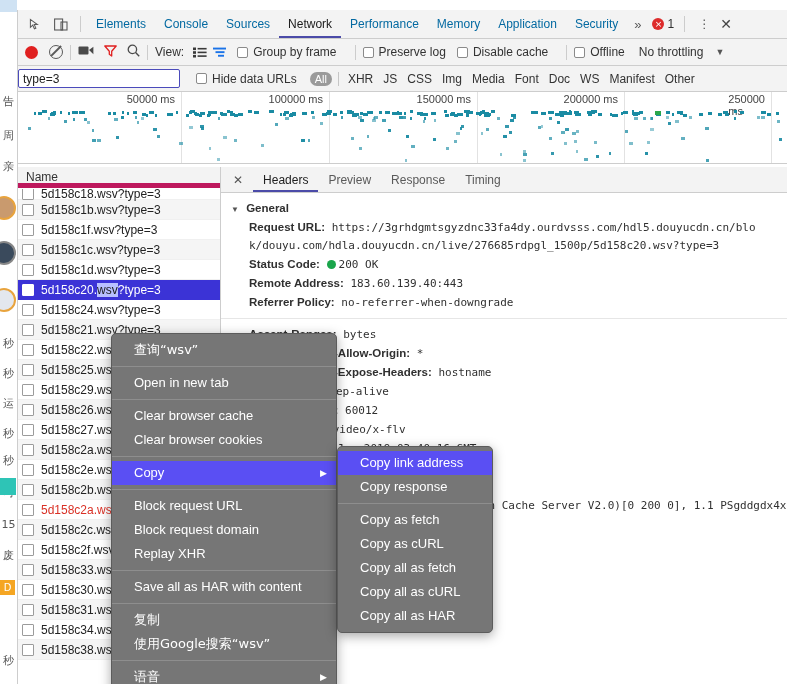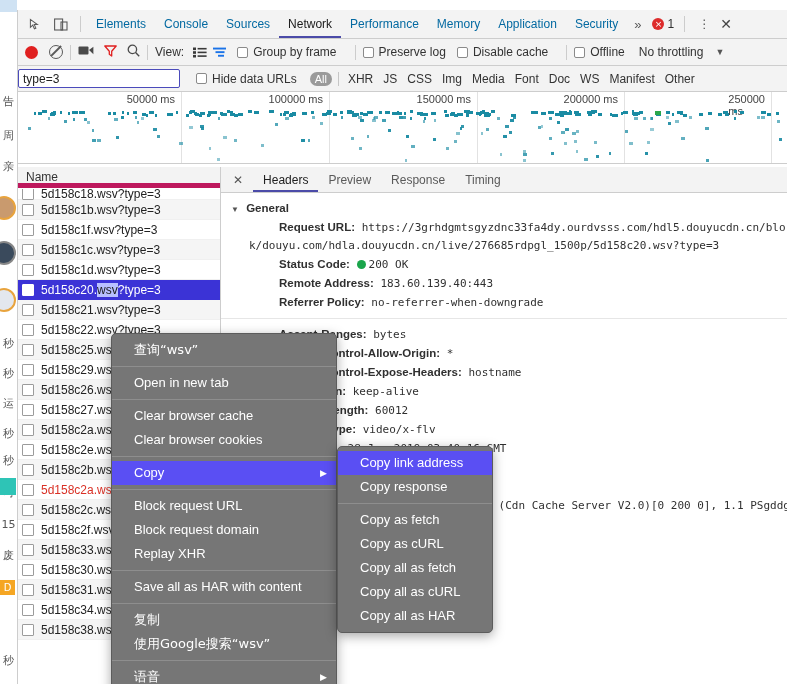--- a/index.html
+++ b/index.html
@@ -182,21 +182,21 @@
     font-weight: bold; font-size: 11.5px; color: #303030; padding: 2px 0 4px 10px;
     font-family: "Liberation Sans", sans-serif;
   }
   .hsection .tri { display: inline-block; margin-right: 4px; font-size: 8px; color: #555; }
   .hrow {
     padding: 1px 0 1px 28px; line-height: 16px;
     font-family: "DejaVu Sans Mono", monospace; font-size: 11px; color: #303030;
     white-space: nowrap;
   }
   .hrow b {
-    font-family: "Liberation Sans", sans-serif; font-weight: bold; font-size: 11.5px; margin-left: 30px;
+    font-family: "Liberation Sans", sans-serif; font-weight: bold; font-size: 11.5px;
   }
   .hsep { height: 1px; background: #e6e6e6; margin: 6px 0 6px 0; }
   .statusdot {
     display: inline-block; width: 9px; height: 9px; border-radius: 50%;
     background: #1aa54b; vertical-align: -1px; margin-right: 3px;
   }
 
   
   .ctxmenu {
     position: absolute; z-index: 40; background: #767676;
@@ -676,20 +676,24 @@
               <span class="rowname">5d158c1c.wsv?type=3</span>
             </div>
             <div class="reqrow">
               <span class="row-chk"></span>
               <span class="rowname">5d158c1d.wsv?type=3</span>
             </div>
             <div class="reqrow sel">
               <span class="row-chk"></span>
               <span class="rowname">5d158c20.<span class="hl">wsv</span>?type=3</span>
             </div>
+            <div class="reqrow">
+              <span class="row-chk"></span>
+              <span class="rowname">5d158c24.wsv?type=3</span>
+            </div>
             <div class="reqrow odd">
               <span class="row-chk"></span>
               <span class="rowname">5d158c21.wsv?type=3</span>
             </div>
             <div class="reqrow">
               <span class="row-chk"></span>
               <span class="rowname">5d158c22.wsv?type=3</span>
             </div>
             <div class="reqrow odd">
               <span class="row-chk"></span>

